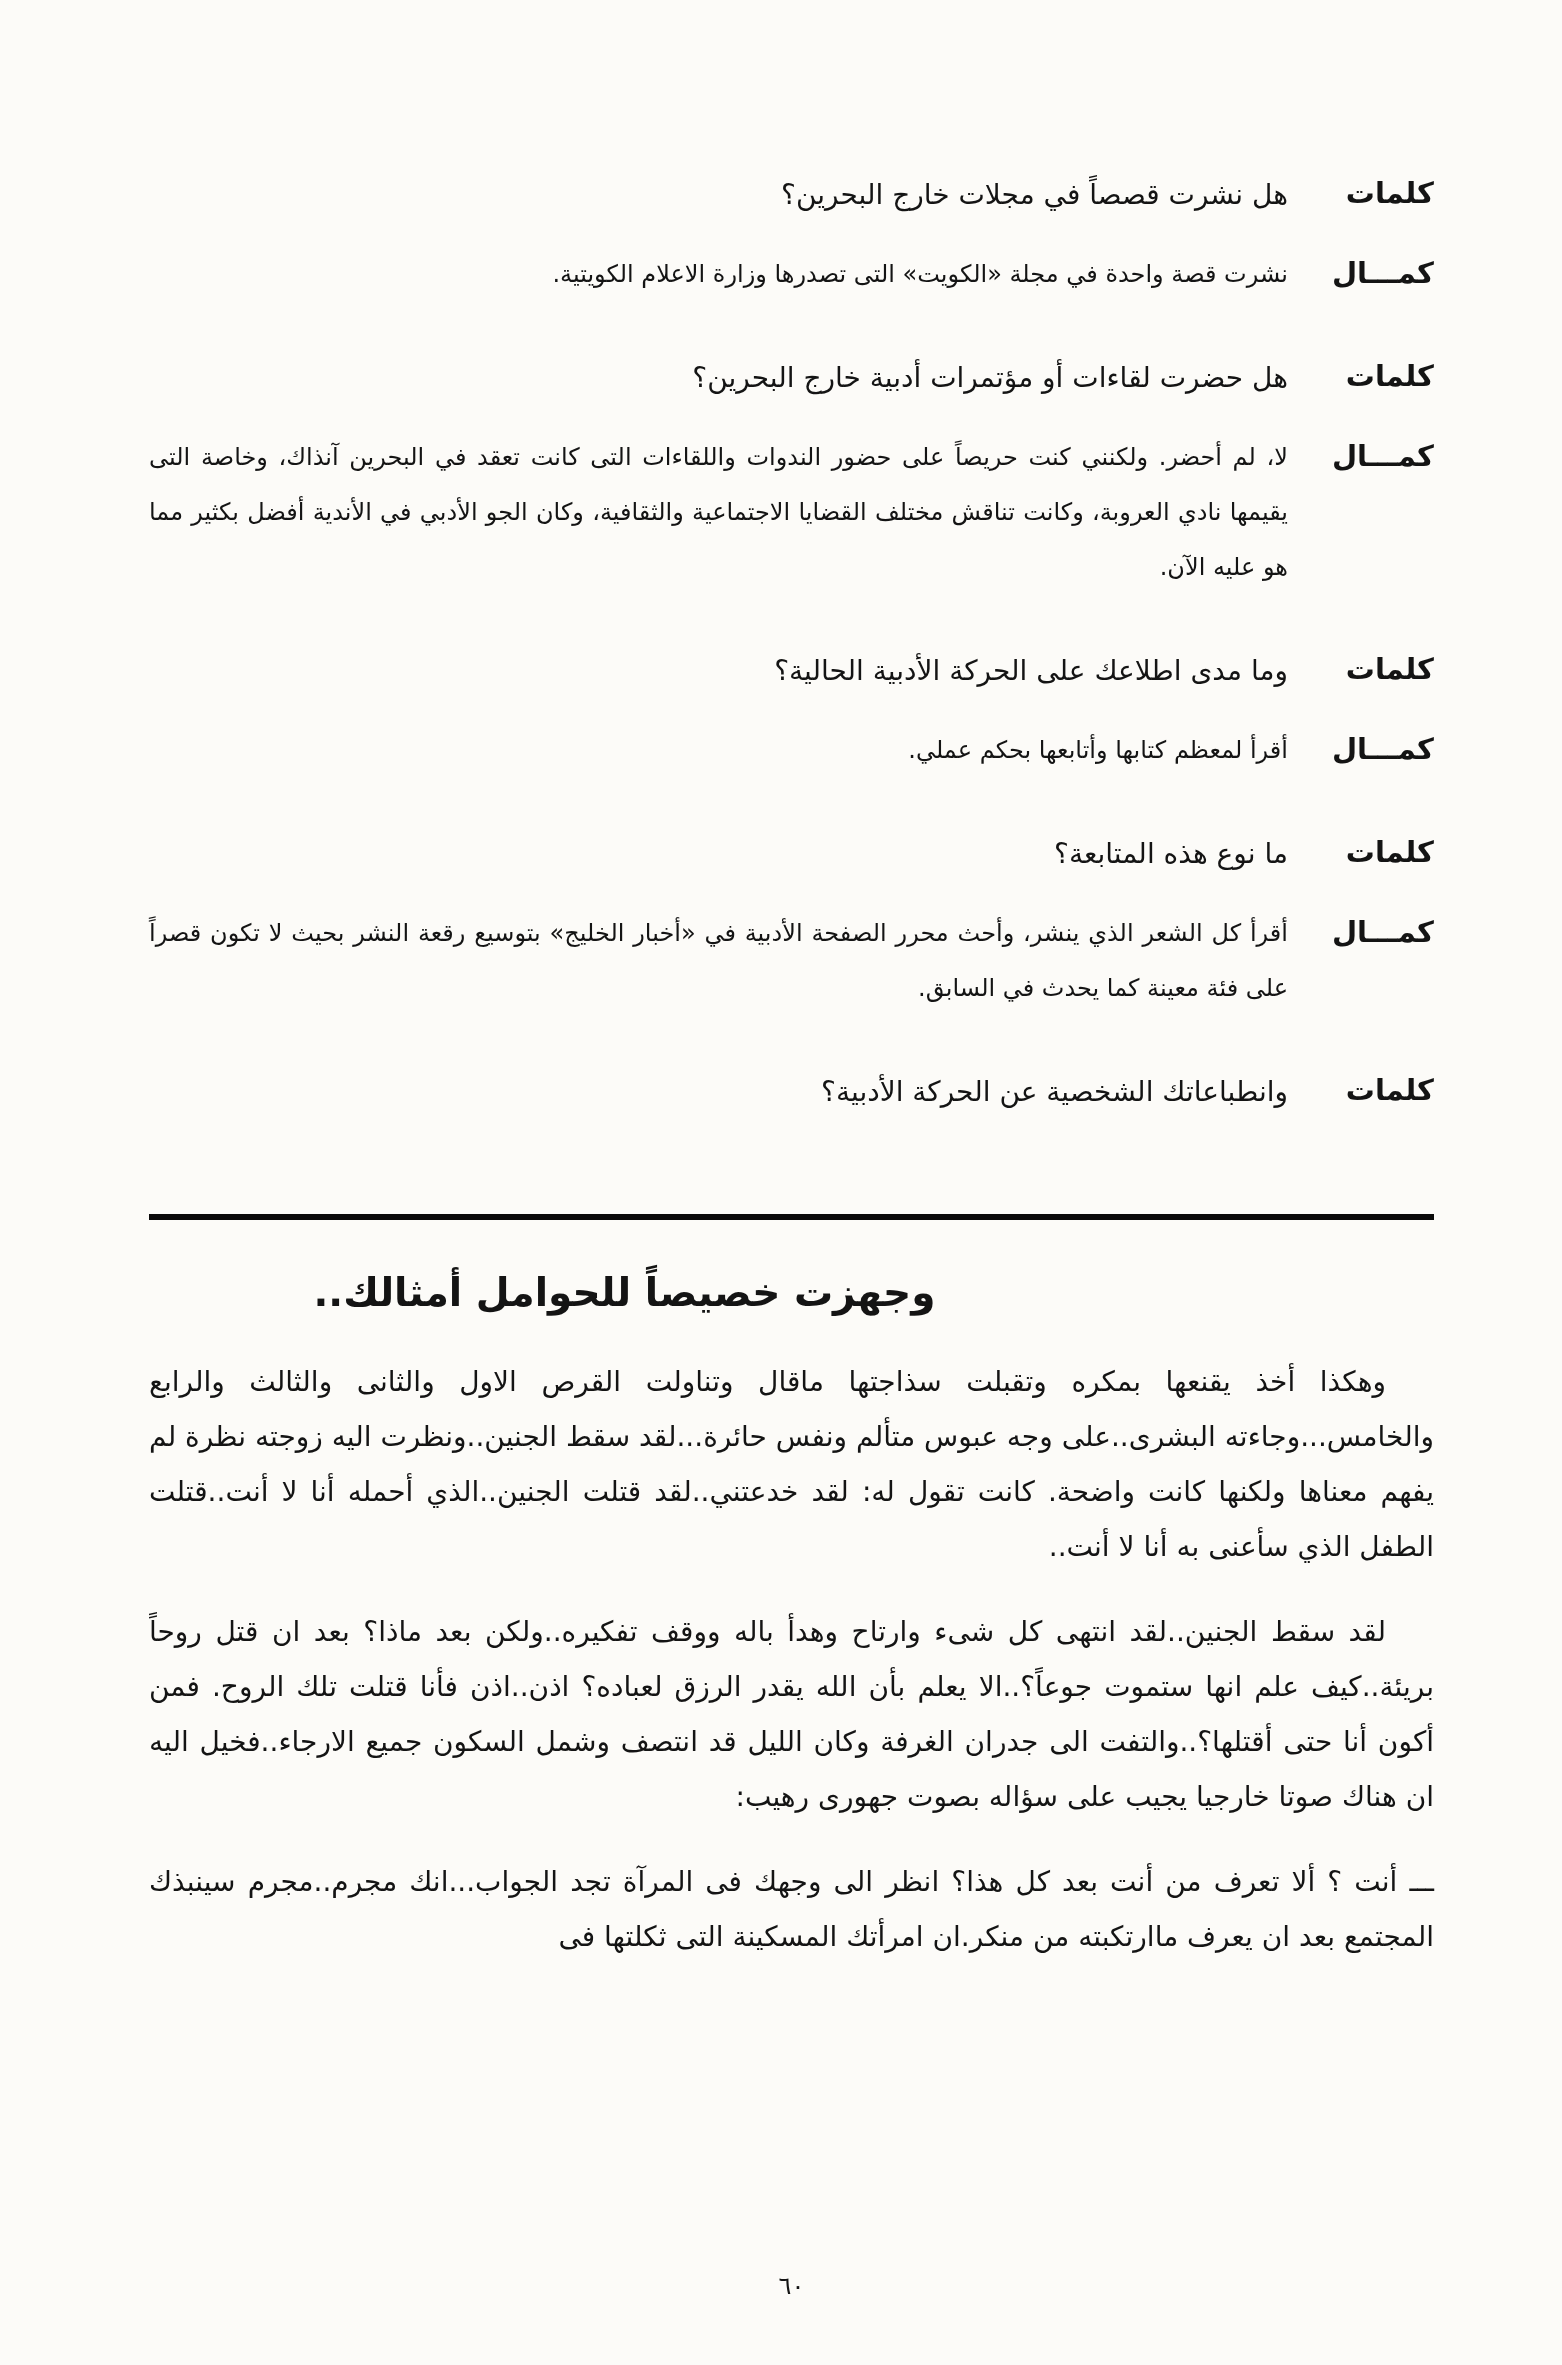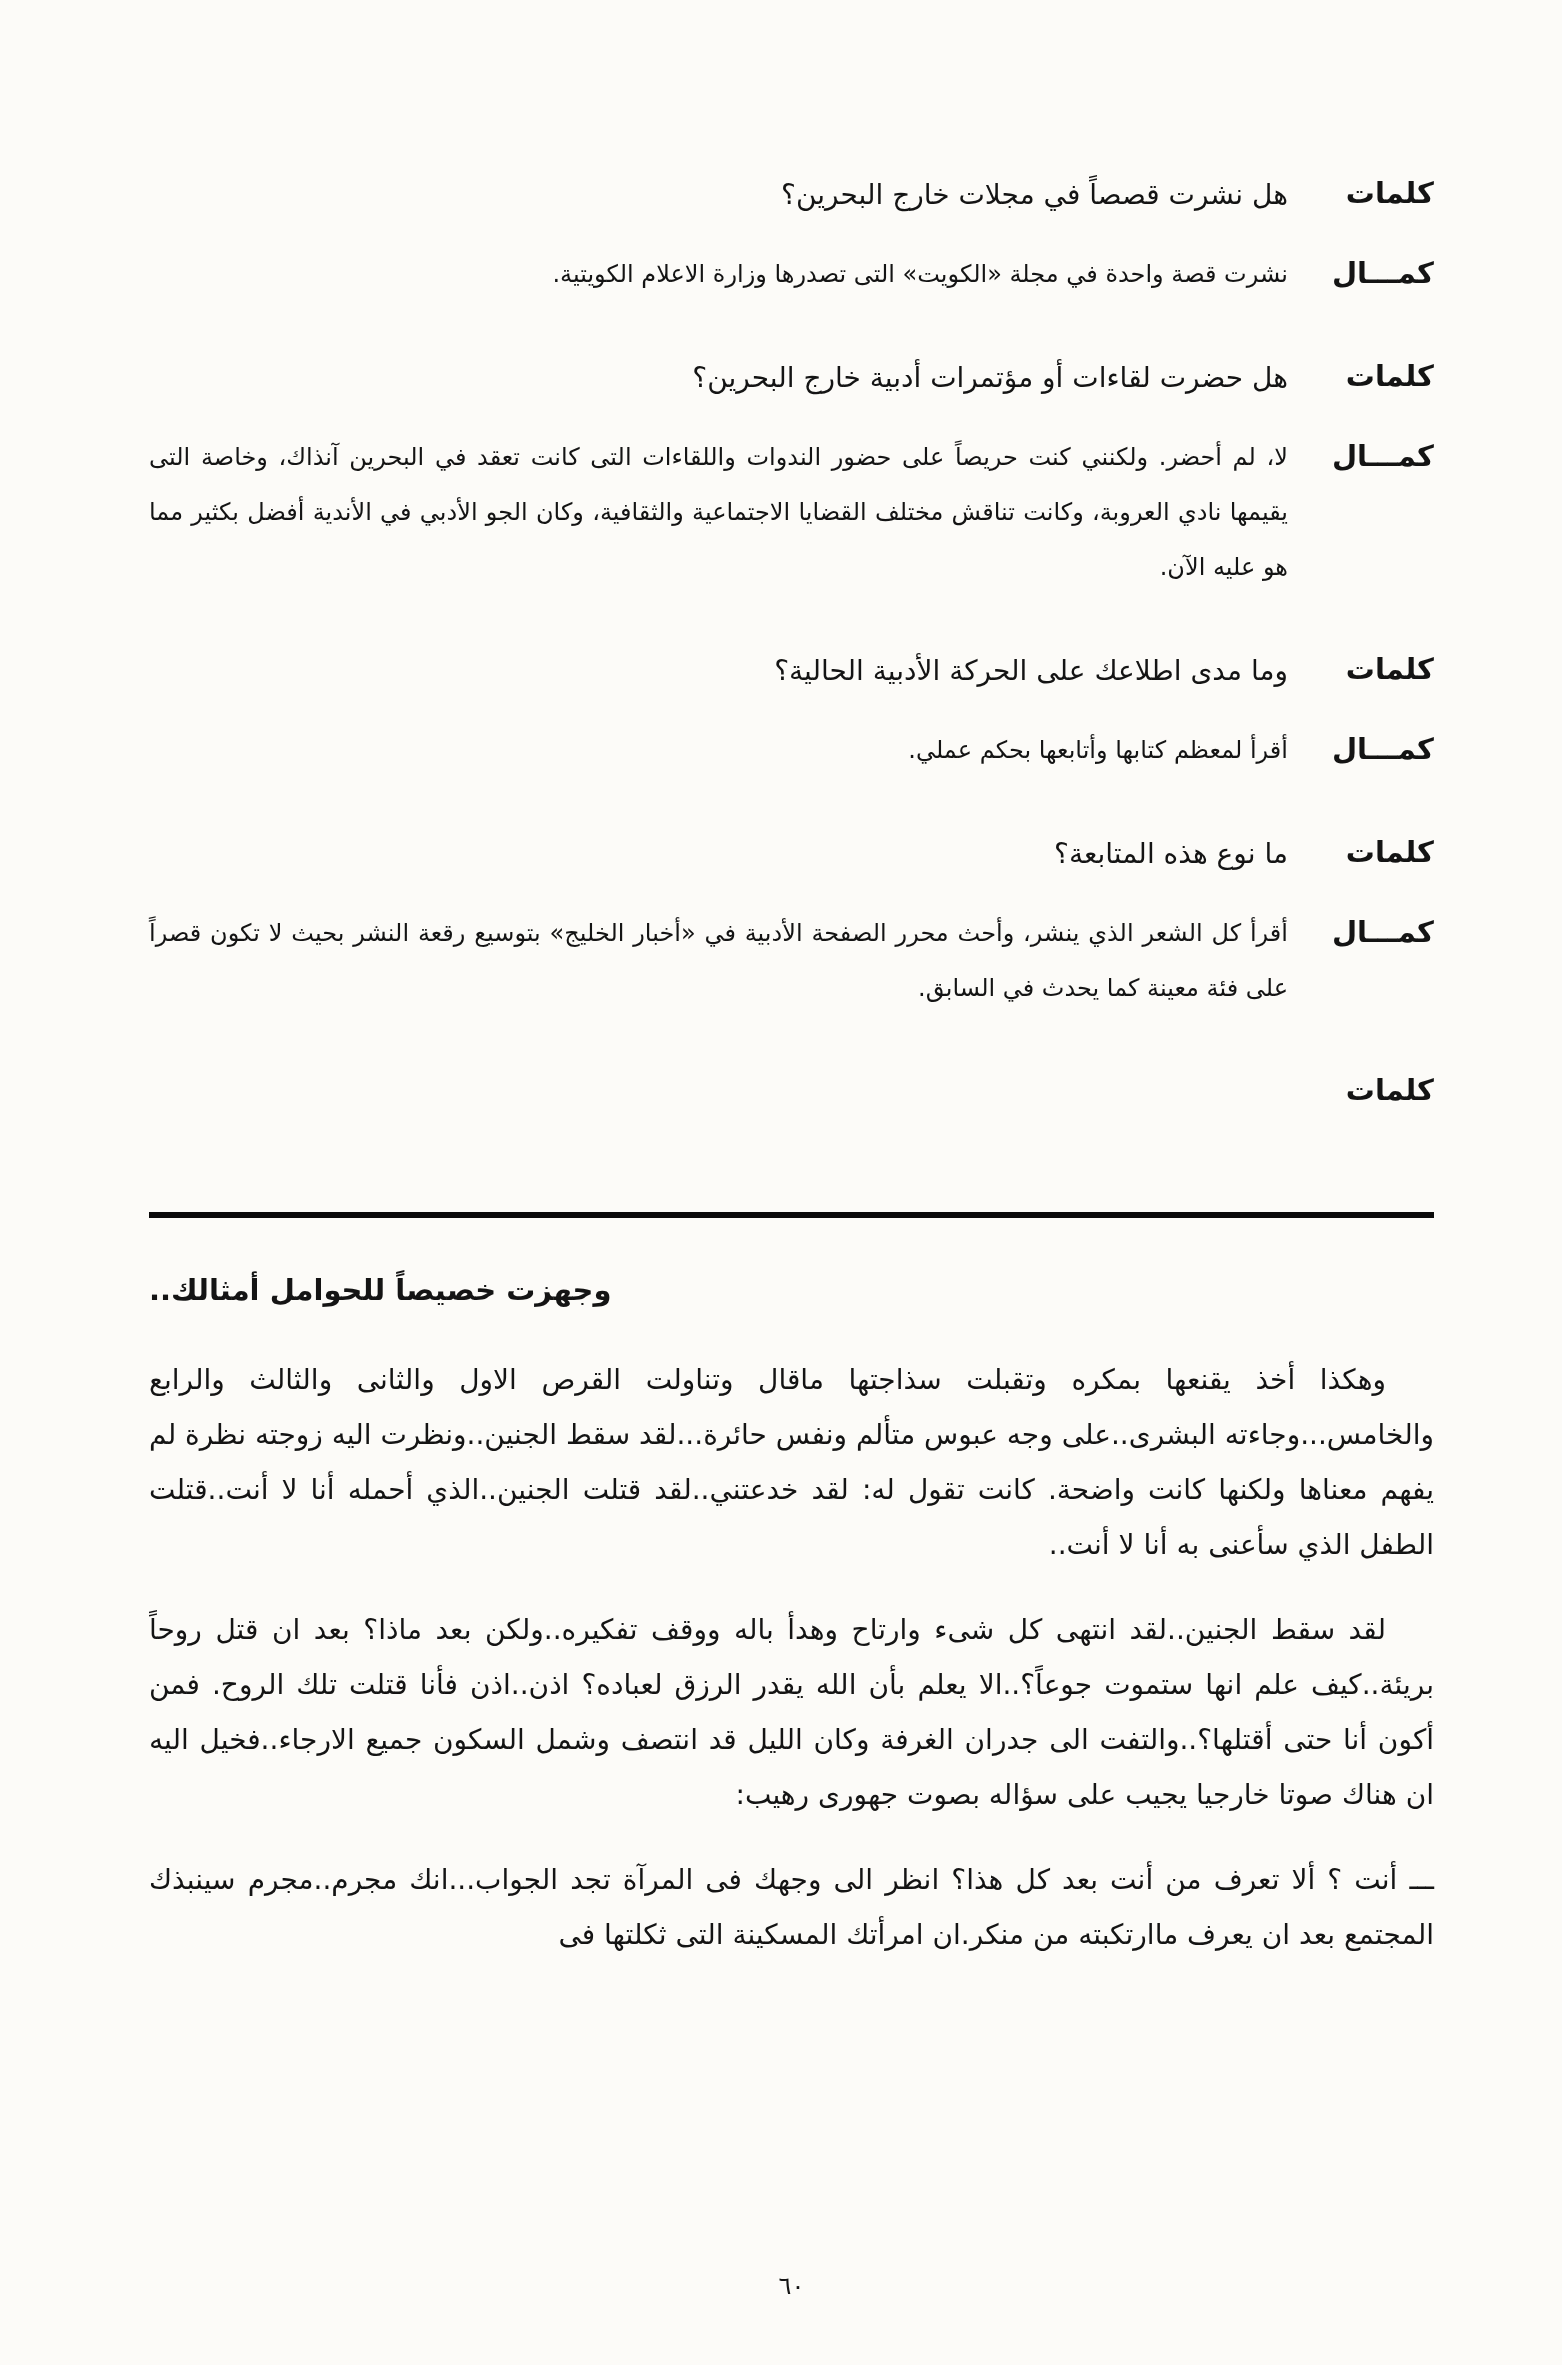--- a/index.html
+++ b/index.html
@@ -58,23 +58,23 @@
     border: none;
     border-top: 6.2px solid #0a0a0a;
     margin: 95px 0 46px 0;
     width: 100%;
   }
 
   
   .story { display: block; }
   .story-title {
     font-weight: 700;
-    font-size: 29px;
+    font-size: 39px;
     line-height: 53px;
-    text-align: left;
+    text-align: center;
     margin: 0 334px 35px 0;
   }
   .story p {
     margin: 0 0 30px 0;
     font-size: 28px;
     line-height: 55px;
     text-align: justify;
   }
   .story p.indent { text-indent: 48px; }
   .story p.dialogue { text-indent: 0; margin-bottom: 0; }
@@ -131,20 +131,21 @@
       <div class="qa-text">ما نوع هذه المتابعة؟</div>
     </div>
 
     <div class="qa-row answer">
       <span class="speaker">كمـــال</span>
       <div class="qa-text">أقرأ كل الشعر الذي ينشر، وأحث محرر الصفحة الأدبية في «أخبار الخليج» بتوسيع رقعة النشر بحيث لا تكون قصراً على فئة معينة كما يحدث في السابق.</div>
     </div>
 
     <div class="qa-row question">
       <span class="speaker">كلمات</span>
+      <div class="qa-text">وانطباعاتك الشخصية عن الحركة الأدبية؟</div>
     </div>
 
   </div>
 
   <hr class="divider">
 
   <div class="story">
     <div class="story-title">وجهزت خصيصاً للحوامل أمثالك..</div>
     <p class="indent">وهكذا أخذ يقنعها بمكره وتقبلت سذاجتها ماقال وتناولت القرص الاول والثانى والثالث والرابع والخامس...وجاءته البشرى..على وجه عبوس متألم ونفس حائرة...لقد سقط الجنين..ونظرت اليه زوجته نظرة لم يفهم معناها ولكنها كانت واضحة. كانت تقول له: لقد خدعتني..لقد قتلت الجنين..الذي أحمله أنا لا أنت..قتلت الطفل الذي سأعنى به أنا لا أنت..</p>
     <p class="indent">لقد سقط الجنين..لقد انتهى كل شىء وارتاح وهدأ باله ووقف تفكيره..ولكن بعد ماذا؟ بعد ان قتل روحاً بريئة..كيف علم انها ستموت جوعاً؟..الا يعلم بأن الله يقدر الرزق لعباده؟ اذن..اذن فأنا قتلت تلك الروح. فمن أكون أنا حتى أقتلها؟..والتفت الى جدران الغرفة وكان الليل قد انتصف وشمل السكون جميع الارجاء..فخيل اليه ان هناك صوتا خارجيا يجيب على سؤاله بصوت جهورى رهيب:</p>

